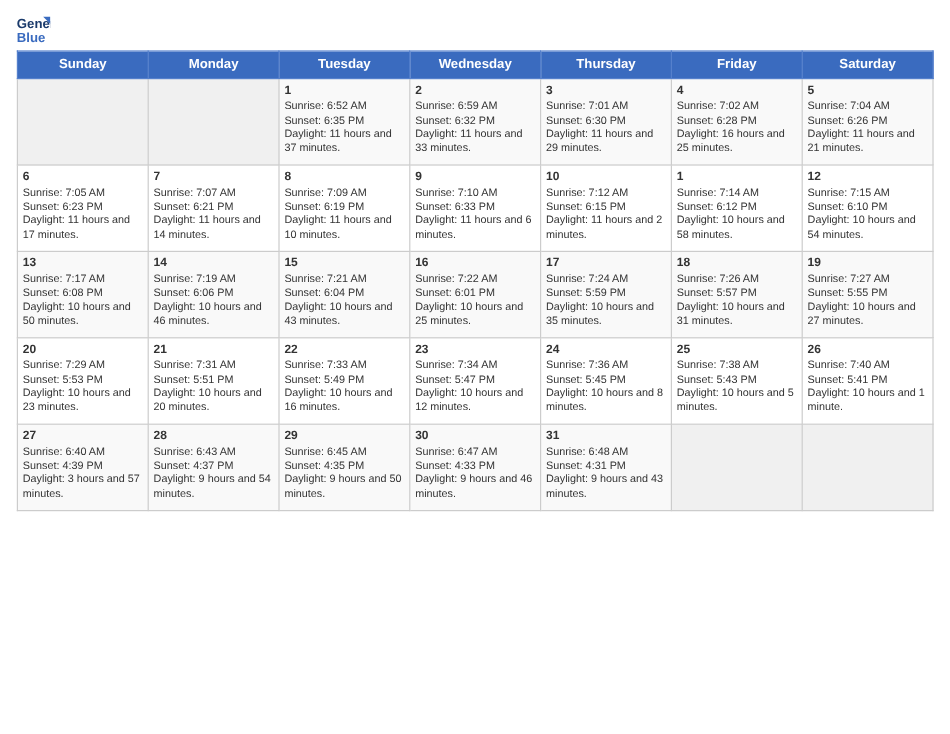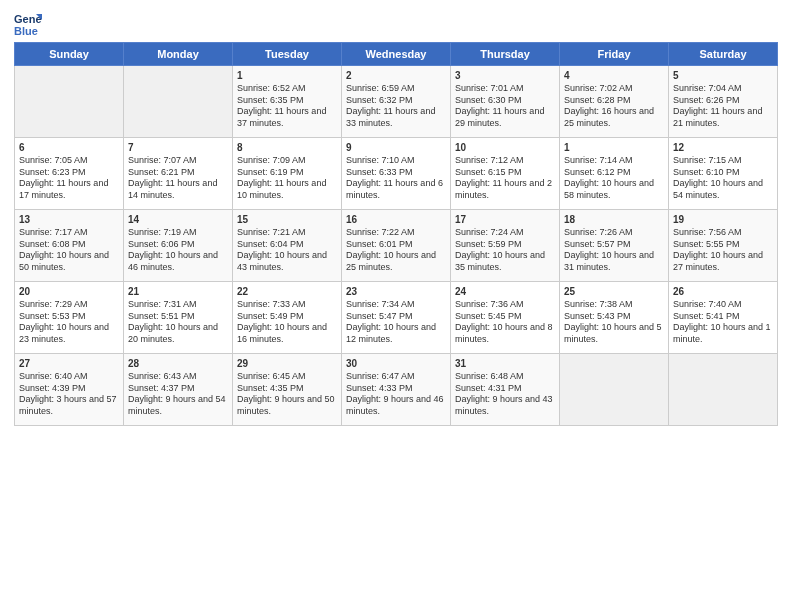--- a/index.html
+++ b/index.html
@@ -187,21 +187,21 @@
 <span>Daylight: 10 hours and 25 minutes.</span></td>
           <td><span class="day-num">17</span>
 <span>Sunrise: 7:24 AM</span><br>
 <span>Sunset: 5:59 PM</span><br>
 <span>Daylight: 10 hours and 35 minutes.</span></td>
           <td><span class="day-num">18</span>
 <span>Sunrise: 7:26 AM</span><br>
 <span>Sunset: 5:57 PM</span><br>
 <span>Daylight: 10 hours and 31 minutes.</span></td>
           <td><span class="day-num">19</span>
-<span>Sunrise: 7:56 AM</span><br>
+<span>Sunrise: 7:27 AM</span><br>
 <span>Sunset: 5:55 PM</span><br>
 <span>Daylight: 10 hours and 27 minutes.</span></td>
         </tr>
         <tr>
           <td><span class="day-num">20</span>
 <span>Sunrise: 7:29 AM</span><br>
 <span>Sunset: 5:53 PM</span><br>
 <span>Daylight: 10 hours and 23 minutes.</span></td>
           <td><span class="day-num">21</span>
 <span>Sunrise: 7:31 AM</span><br>

